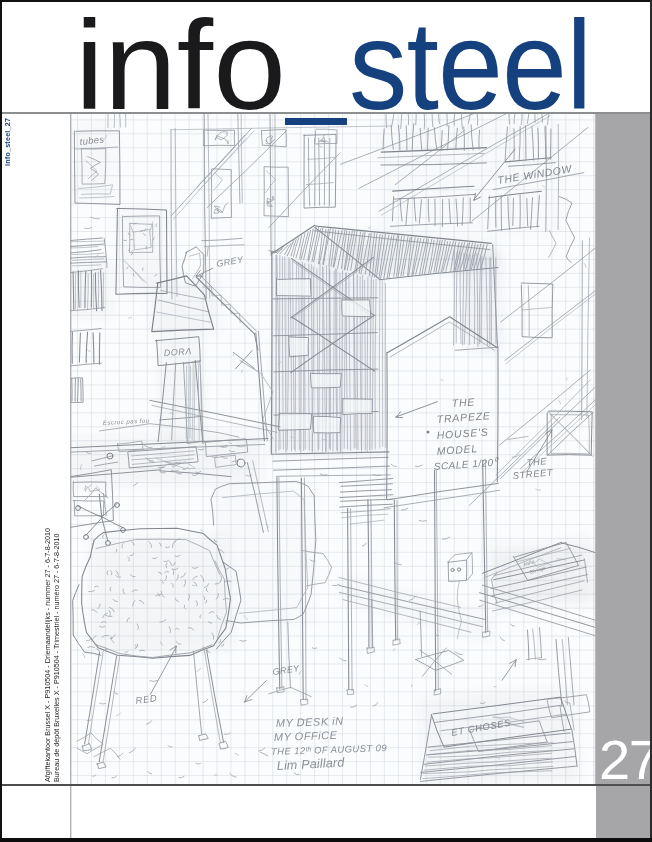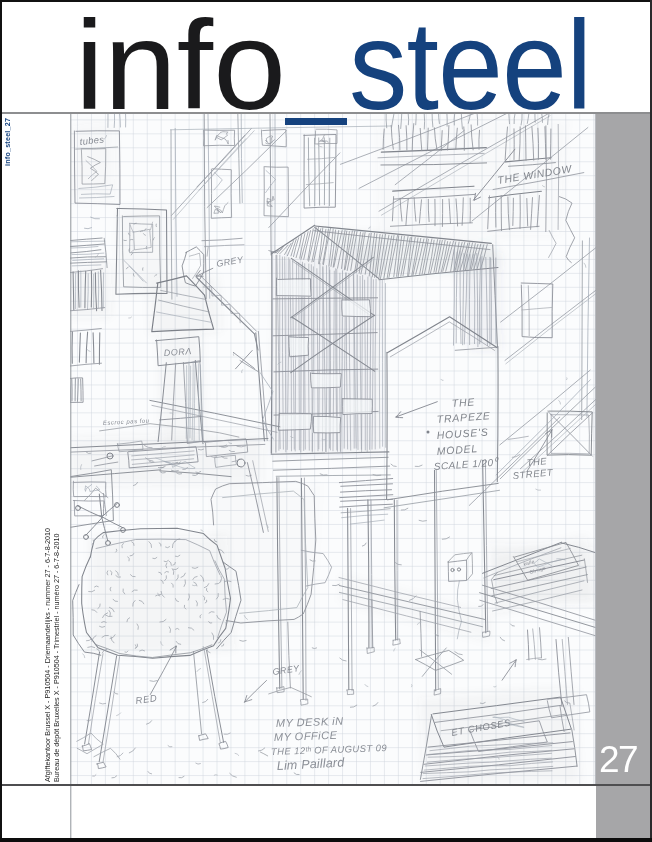--- a/index.html
+++ b/index.html
@@ -956,21 +956,21 @@
 <div class="abs" style="left:75px;top:8px;font-size:127px;line-height:115px;color:#1a1a1c;letter-spacing:0px;transform:scaleX(1.03);transform-origin:0 0;">info</div>
 
 <div class="abs" style="left:349px;top:8px;font-size:127px;line-height:115px;color:#15427e;letter-spacing:-1px;transform:scaleX(0.92);transform-origin:0 0;">steel</div>
 
 <div class="abs" style="left:285px;top:117.8px;width:62px;height:7px;background:#15427e;"></div>
 
 <div class="abs" style="left:0;top:112.1px;width:652px;height:1.7px;background:#8d8e90;"></div>
 
 <div class="abs" style="left:596px;top:113.8px;width:56px;height:724.2px;background:#a6a6a8;"></div>
 
-<div class="abs" style="left:599px;top:736px;width:54px;font-size:37px;line-height:48px;color:#ffffff;letter-spacing:-1.5px;">27</div>
+<div class="abs" style="left:599px;top:736px;width:54px;font-size:56px;line-height:48px;color:#ffffff;letter-spacing:-1.5px;">27</div>
 
 <div class="abs" style="left:0;top:783.8px;width:652px;height:1.8px;background:#4e4e50;"></div>
 
 <div class="abs" style="left:3px;top:166px;transform:rotate(-90deg);transform-origin:0 0;font-size:7.2px;font-weight:bold;color:#15427e;letter-spacing:0.2px;white-space:nowrap;">info_steel_27</div>
 
 <div class="abs" style="left:44px;top:782px;transform:rotate(-90deg);transform-origin:0 0;font-size:7.2px;line-height:8.8px;color:#1e1e1e;white-space:nowrap;">
 Afgiftekantoor Brussel X - P910504 - Driemaandelijks - nummer 27 - 6-7-8-2010<br>
 Bureau de dépôt Bruxelles X - P910504 - Trimestriel - numéro 27 - 6-7-8-2010
 </div>
 

